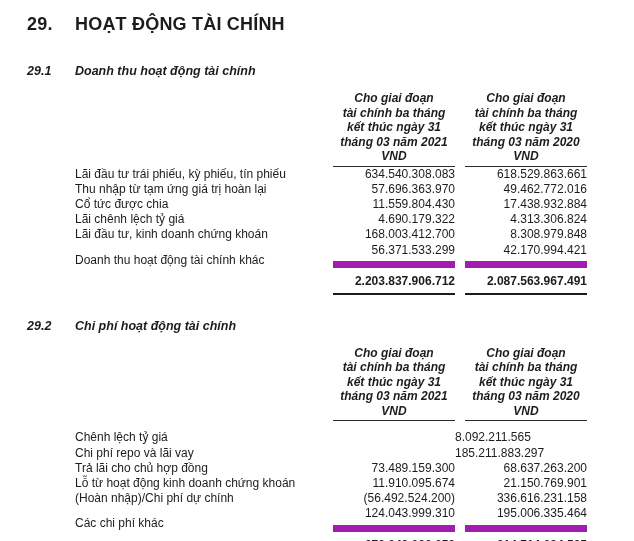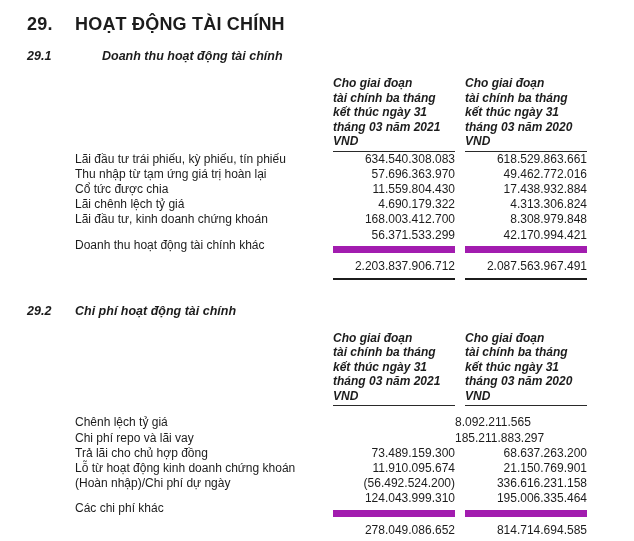--- a/index.html
+++ b/index.html
@@ -27,47 +27,47 @@
   .heading {
     font-weight: 700;
     font-size: 18px;
     letter-spacing: 0.2px;
   }
   .subheading {
     font-weight: 700;
     font-style: italic;
     font-size: 12.5px;
   }
-  .subheading-1 { margin-top: 14px; gap: 27px; }
+  .subheading-1 { margin-top: 29px; }
   .subheading-2 { margin-top: 24px; }
   .colhead {
     font-weight: 700;
     font-style: italic;
-    text-align: left;
+    text-align: center;
     white-space: pre-line;
     line-height: 14.5px;
     padding-bottom: 2px;
     border-bottom: 1px solid #2a2a2a;
   }
   .header-row { margin-top: 13px; }
   .rows-start { margin-top: 9px; }
   .label {
     line-height: 15.2px;
   }
   .val {
     text-align: right;
     line-height: 15.2px;
     white-space: nowrap;
   }
   .data-row.last .val {
     padding-bottom: 3px;
     border-bottom: 7px solid #a21caf;
   }
   .total-row .val {
-    font-weight: 400;
+    font-weight: 700;
     padding-top: 6px;
     padding-bottom: 4px;
     border-bottom: 2px solid #1c1c1c;
   }
 </style>
 </head>
 <body>
 
 <div class="doc">
 
@@ -190,21 +190,21 @@
   </div>
   <div class="grid data-row">
     <div></div>
     <div class="label">Lỗ từ hoạt động kinh doanh chứng khoán</div>
     <div class="val">11.910.095.674</div>
     <div></div>
     <div class="val">21.150.769.901</div>
   </div>
   <div class="grid data-row">
     <div></div>
-    <div class="label">(Hoàn nhập)/Chi phí dự ngày</div>
+    <div class="label">(Hoàn nhập)/Chi phí dự chính</div>
     <div class="val">(56.492.524.200)</div>
     <div></div>
     <div class="val">336.616.231.158</div>
   </div>
   <div class="grid data-row last">
     <div></div>
     <div class="label">Các chi phí khác</div>
     <div class="val">124.043.999.310</div>
     <div></div>
     <div class="val">195.006.335.464</div>

